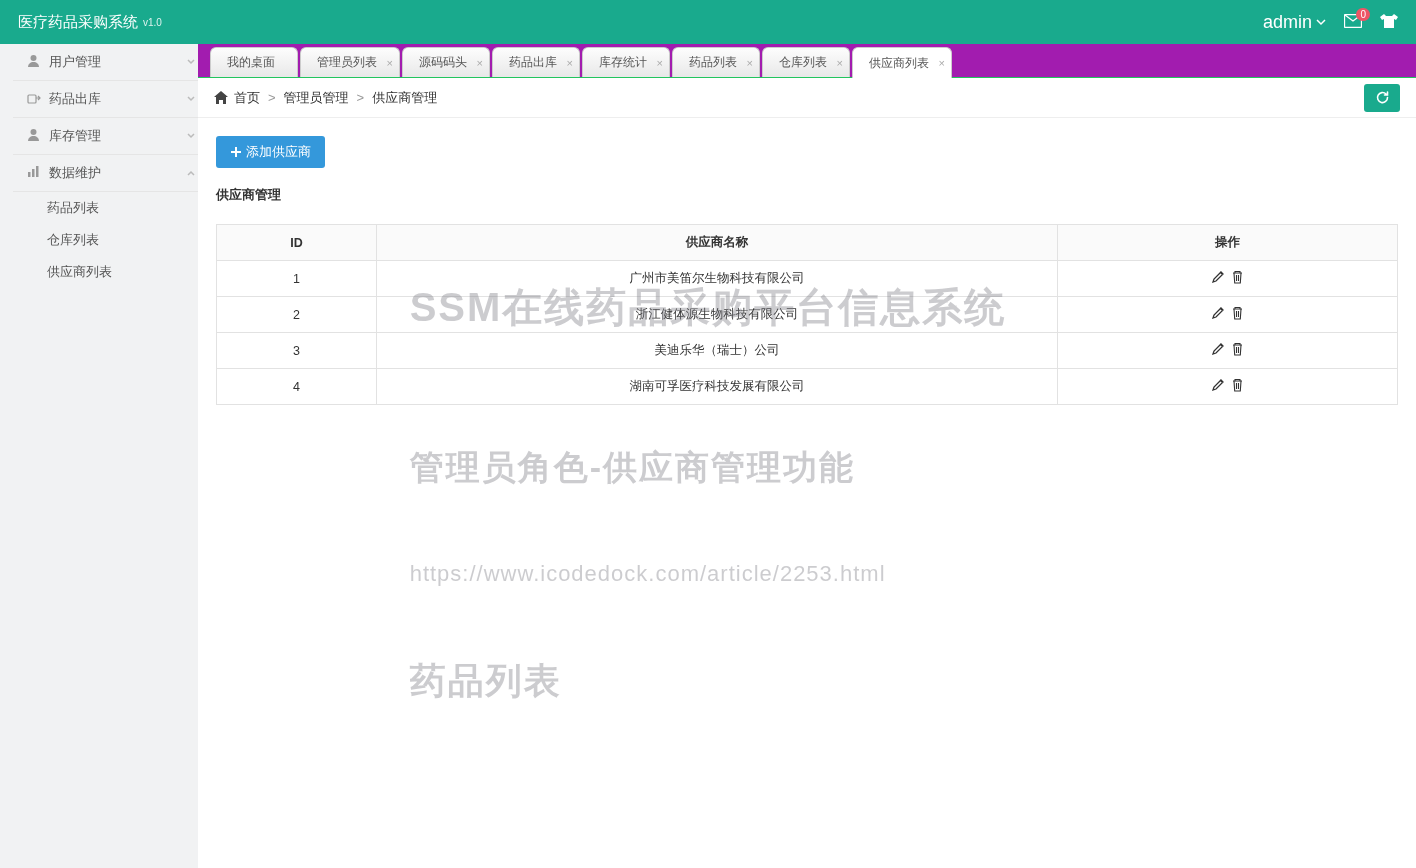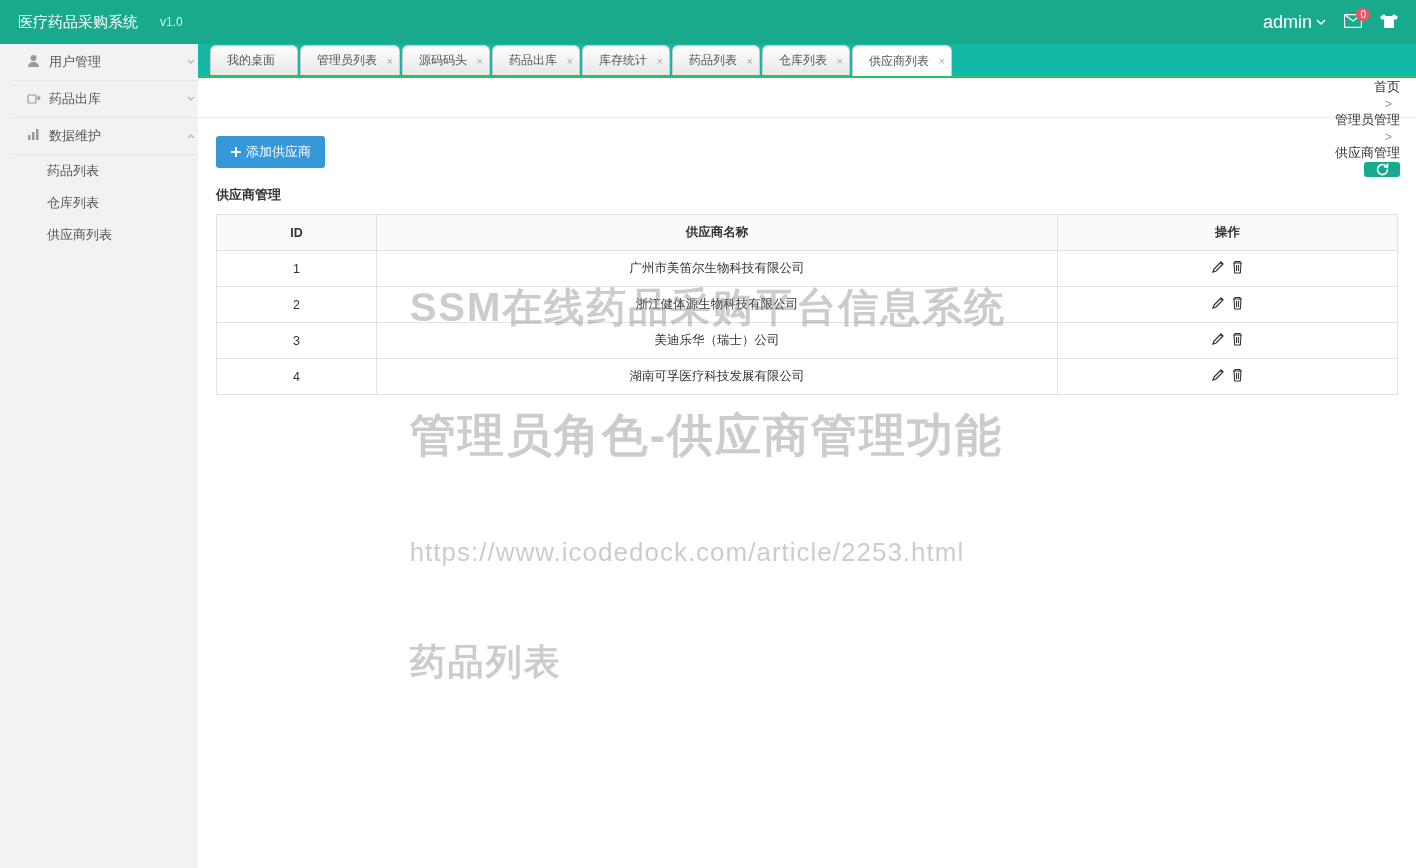--- a/index.html
+++ b/index.html
@@ -1,21 +1,21 @@
 <!DOCTYPE html>
 <html><head>
 <meta charset="utf-8">
 <style>
 * { margin:0; padding:0; box-sizing:border-box; font-family:"Microsoft YaHei","Helvetica Neue",Arial,sans-serif; }
 body { background:#f1f2f3; font-size:13px; color:#333; width:1416px; height:868px; overflow:hidden; position:relative; }
 
 
 .header { height:44px; background:#19aa8d; display:flex; align-items:center; padding:0 18px; color:#fff; }
 .header .title { font-size:15px; }
-.header .ver { font-size:12px; margin-left:22px; opacity:.85; }
+.header .ver { font-size:10px; margin-left:5px; opacity:.85; }
 .header .spacer { flex:1; }
 .header .user { font-size:18px; display:flex; align-items:center; cursor:pointer; }
 .header .user svg { margin-left:4px; }
 .header .ico { margin-left:18px; position:relative; cursor:pointer; }
 .header .badge { position:absolute; top:-6px; right:-8px; background:#ed5565; color:#fff; border-radius:8px; font-size:10px; padding:0 4px; line-height:13px; }
 
 
 .sidebar { position:absolute; top:44px; left:13px; bottom:0; width:198px; background:#f1f2f3; border-right:1px solid #ddd; }
 .nav-item { display:flex; align-items:center; height:37px; padding:0 14px; border-bottom:1px solid #e5e5e5; color:#555; cursor:pointer; }
 .nav-item .nav-ico { width:18px; color:#999; }
@@ -23,46 +23,46 @@
 .nav-item .chev { color:#bbb; }
 .sub-item { display:block; height:32px; line-height:32px; padding-left:34px; color:#555; cursor:pointer; }
 
 
 .collapse-handle { position:absolute; left:198px; top:418px; width:14px; height:28px; background:#ddd; border-radius:0 3px 3px 0; display:flex; align-items:center; justify-content:center; color:#888; cursor:pointer; }
 
 
 .main { position:absolute; left:198px; right:0; top:44px; bottom:0; background:#fff; }
 
 
-.tabs { height:34px; background:#14b8a6; border-bottom:3px solid #22c55e; display:flex; align-items:flex-end; padding-left:12px; }
+.tabs { height:34px; background:#a21caf; border-bottom:1px solid #22c55e; display:flex; align-items:flex-end; padding-left:12px; }
 .tab { height:30px; padding:0 22px 0 16px; border:1px solid #ccc; border-bottom:none; border-radius:6px 6px 0 0; margin-right:2px; background:linear-gradient(#fdfdfd,#e8e8e8); font-size:12px; color:#555; display:flex; align-items:center; position:relative; cursor:pointer; }
 .tab.active { background:#fff; height:31px; margin-bottom:-1px; }
 .tab .close-x { position:absolute; right:6px; color:#aaa; font-size:11px; }
 
 
-.crumb-row { height:40px; display:flex; align-items:flex-end; padding:0 16px; border-bottom:1px solid #eee;flex-direction:column; }
+.crumb-row { height:40px; display:flex; align-items:center; padding:0 16px; border-bottom:1px solid #eee; }
 .crumb-row .sep { margin:0 8px; color:#999; }
 .refresh-btn { margin-left:auto; width:36px; height:28px; background:#19aa8d; border-radius:3px; display:flex; align-items:center; justify-content:center; cursor:pointer; }
 
 
 .content { padding:18px; }
 .add-btn { display:inline-flex; align-items:center; background:#3498db; color:#fff; height:32px; padding:16px 14px; border-radius:3px; font-size:13px; cursor:pointer; }
 .add-btn svg { margin-right:4px; }
 
 .panel-title { margin-top:18px; font-size:13px; color:#333; font-weight:600; }
-table { width:100%; border-collapse:collapse; margin-top:10px; }
+table { width:100%; border-collapse:collapse; margin-top:20px; }
 th,td { border:1px solid #e2e2e2; text-align:center; height:36px; font-size:12.5px; }
 th { background:#fafafa; font-weight:600; }
 .row-actions svg { margin:0 3px; cursor:pointer; }
 
 
 .watermark { position:absolute; top:280px; left:50%; transform:translateX(-50%); text-align:left; color:rgba(120,120,130,0.38); pointer-events:none; font-family:"SimHei","Microsoft YaHei",monospace; letter-spacing:2px; }
 .watermark .l1 { font-size:40px; font-weight:600; }
-.watermark .l2 { font-size:46px; margin-top:70px; font-weight:600; }
-.watermark .l3 { font-size:26px; margin-top:70px; letter-spacing:1px; }
+.watermark .l2 { font-size:34px; margin-top:110px; font-weight:600; }
+.watermark .l3 { font-size:22px; margin-top:70px; letter-spacing:1px; }
 .watermark .l4 { font-size:36px; margin-top:70px; font-weight:600; }
 </style>
 </head>
 <body>
 
 <div class="header">
   <span class="title">医疗药品采购系统</span>
   <span class="ver">v1.0</span>
   <span class="spacer"></span>
   <span class="user">
@@ -95,20 +95,30 @@
     <span class="chev"><svg width="10" height="10" viewBox="0 0 10 10">
           <path d="M2 3l3 3 3-3" stroke="#bbb" stroke-width="1.5" fill="none"></path>
         </svg></span>
   </div>
   <div class="nav-item">
     <span class="nav-ico"><svg width="14" height="12" viewBox="0 0 14 12">
           <rect x="1" y="3" width="8" height="8" rx="1" fill="none" stroke="#999" stroke-width="1.2"></rect>
           <path d="M9 6h4M11 4l2 2-2 2" stroke="#999" stroke-width="1.2" fill="none"></path>
         </svg></span>
     <span class="nav-label">药品出库</span>
+    <span class="chev"><svg width="10" height="10" viewBox="0 0 10 10">
+          <path d="M2 3l3 3 3-3" stroke="#bbb" stroke-width="1.5" fill="none"></path>
+        </svg></span>
+  </div>
+  <div class="nav-item">
+    <span class="nav-ico"><svg width="13" height="13" viewBox="0 0 13 13">
+          <circle cx="6.5" cy="4" r="3" fill="#999"></circle>
+          <path d="M1 13c0-3 2.5-5 5.5-5s5.5 2 5.5 5" fill="#999"></path>
+        </svg></span>
+    <span class="nav-label">库存管理</span>
     <span class="chev"><svg width="10" height="10" viewBox="0 0 10 10">
           <path d="M2 3l3 3 3-3" stroke="#bbb" stroke-width="1.5" fill="none"></path>
         </svg></span>
   </div>
   <div class="nav-item">
     <span class="nav-ico"><svg width="13" height="13" viewBox="0 0 13 13">
           <rect x="1" y="7" width="2.5" height="5" fill="#999"></rect>
           <rect x="5" y="4" width="2.5" height="8" fill="#999"></rect>
           <rect x="9" y="1" width="2.5" height="11" fill="#999"></rect>
         </svg></span>

